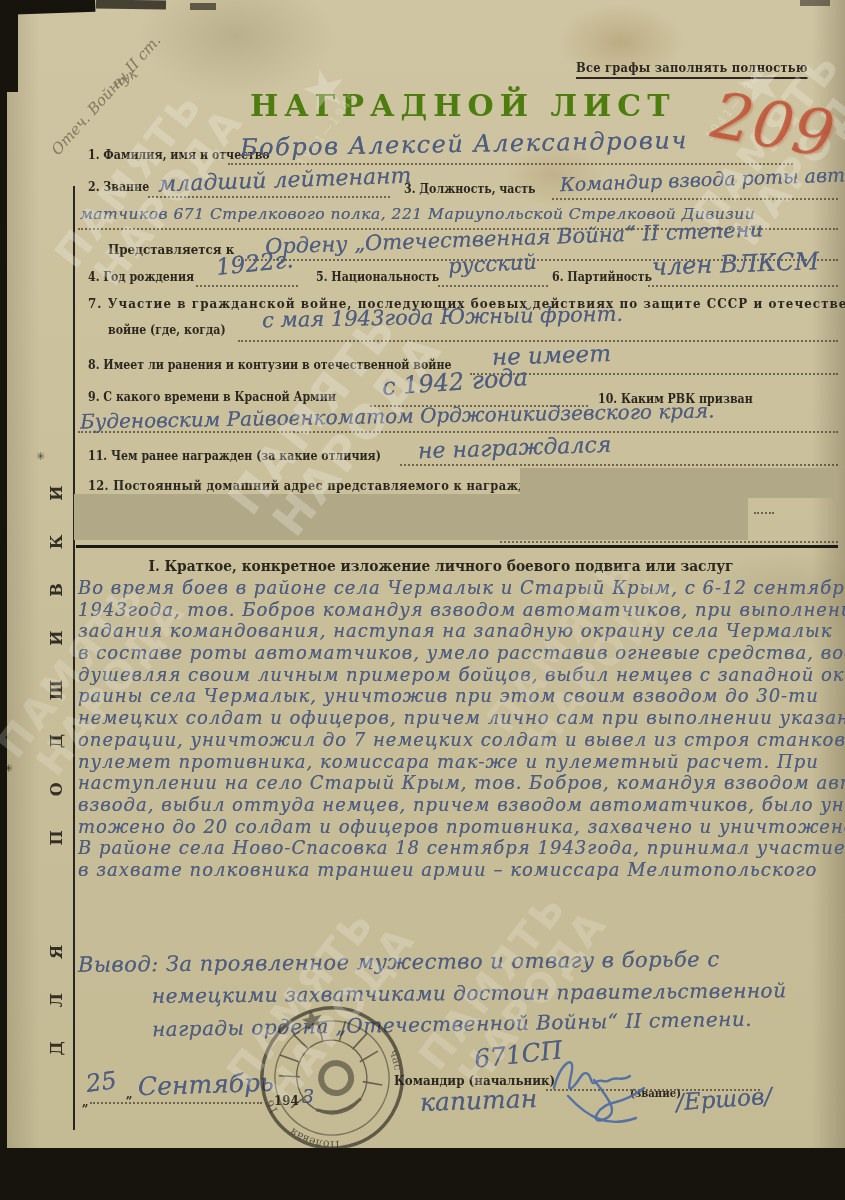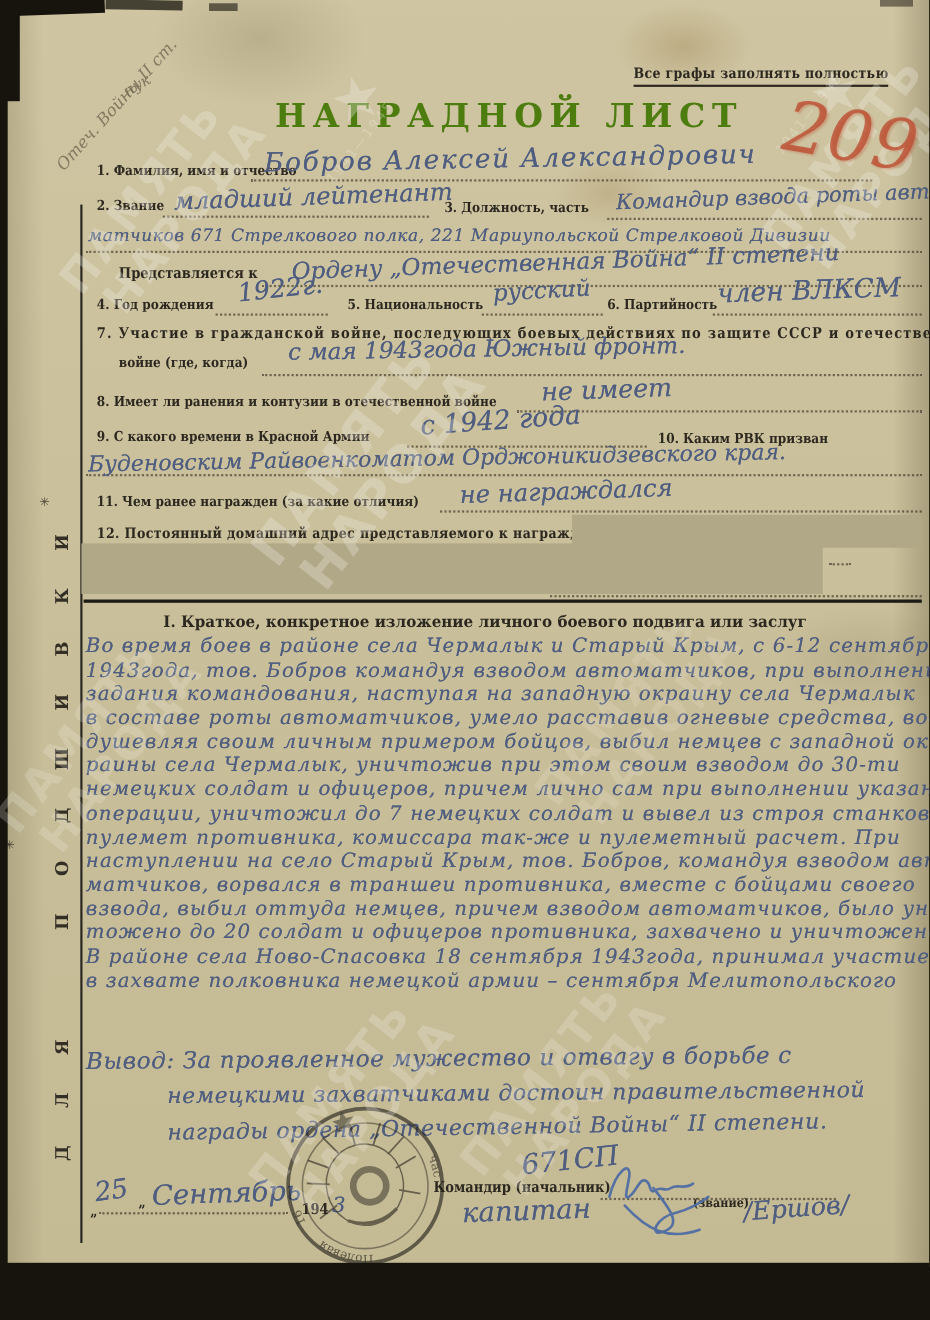--- a/index.html
+++ b/index.html
@@ -108,25 +108,24 @@
     <div class="bodyline">Во время боев в районе села Чермалык и Старый Крым, с 6-12 сентября</div>
     <div class="bodyline">1943года, тов. Бобров командуя взводом автоматчиков, при выполнении</div>
     <div class="bodyline">задания командования, наступая на западную окраину села Чермалык</div>
     <div class="bodyline">в составе роты автоматчиков, умело расставив огневые средства, воо-</div>
     <div class="bodyline">душевляя своим личным примером бойцов, выбил немцев с западной ок-</div>
     <div class="bodyline">раины села Чермалык, уничтожив при этом своим взводом до 30-ти</div>
     <div class="bodyline">немецких солдат и офицеров, причем лично сам при выполнении указанной</div>
     <div class="bodyline">операции, уничтожил до 7 немецких солдат и вывел из строя станковый</div>
     <div class="bodyline">пулемет противника, комиссара так-же и пулеметный расчет. При</div>
     <div class="bodyline">наступлении на село Старый Крым, тов. Бобров, командуя взводом авто-</div>
-    <div class="bodyline">матчиков, ворвался в траншеи противника, вместе с бойцами своего</div>
     <div class="bodyline">взвода, выбил оттуда немцев, причем взводом автоматчиков, было унич-</div>
     <div class="bodyline">тожено до 20 солдат и офицеров противника, захвачено и уничтожено</div>
     <div class="bodyline">В районе села Ново-Спасовка 18 сентября 1943года, принимал участие</div>
-    <div class="bodyline">в захвате полковника немецкой армии – сентября Мелитопольского</div>
+    <div class="bodyline">в захвате полковника траншеи армии – комиссара Мелитопольского</div>
   </div>
 
   <div class="hw" style="left:78px;top:950px;font-size:21px;letter-spacing:.5px;transform:rotate(-.5deg);">Вывод: За проявленное мужество и отвагу в борьбе с</div>
   <div class="hw" style="left:152px;top:981px;font-size:20px;letter-spacing:.5px;transform:rotate(-.5deg);">немецкими захватчиками достоин правительственной</div>
   <div class="hw" style="left:152px;top:1012px;font-size:20px;letter-spacing:.5px;transform:rotate(-1deg);">награды ордена „Отечественной Войны“ II степени.</div>
 
   <svg class="abs" width="170" height="170" viewBox="0 0 170 170" style="left:247px;top:993px;z-index:5;transform:rotate(-14deg);opacity:.85;">
     <defs>
         <path id="stc" d="M85,22 a63,63 0 1,1 -0.1,0"></path>
       </defs>

